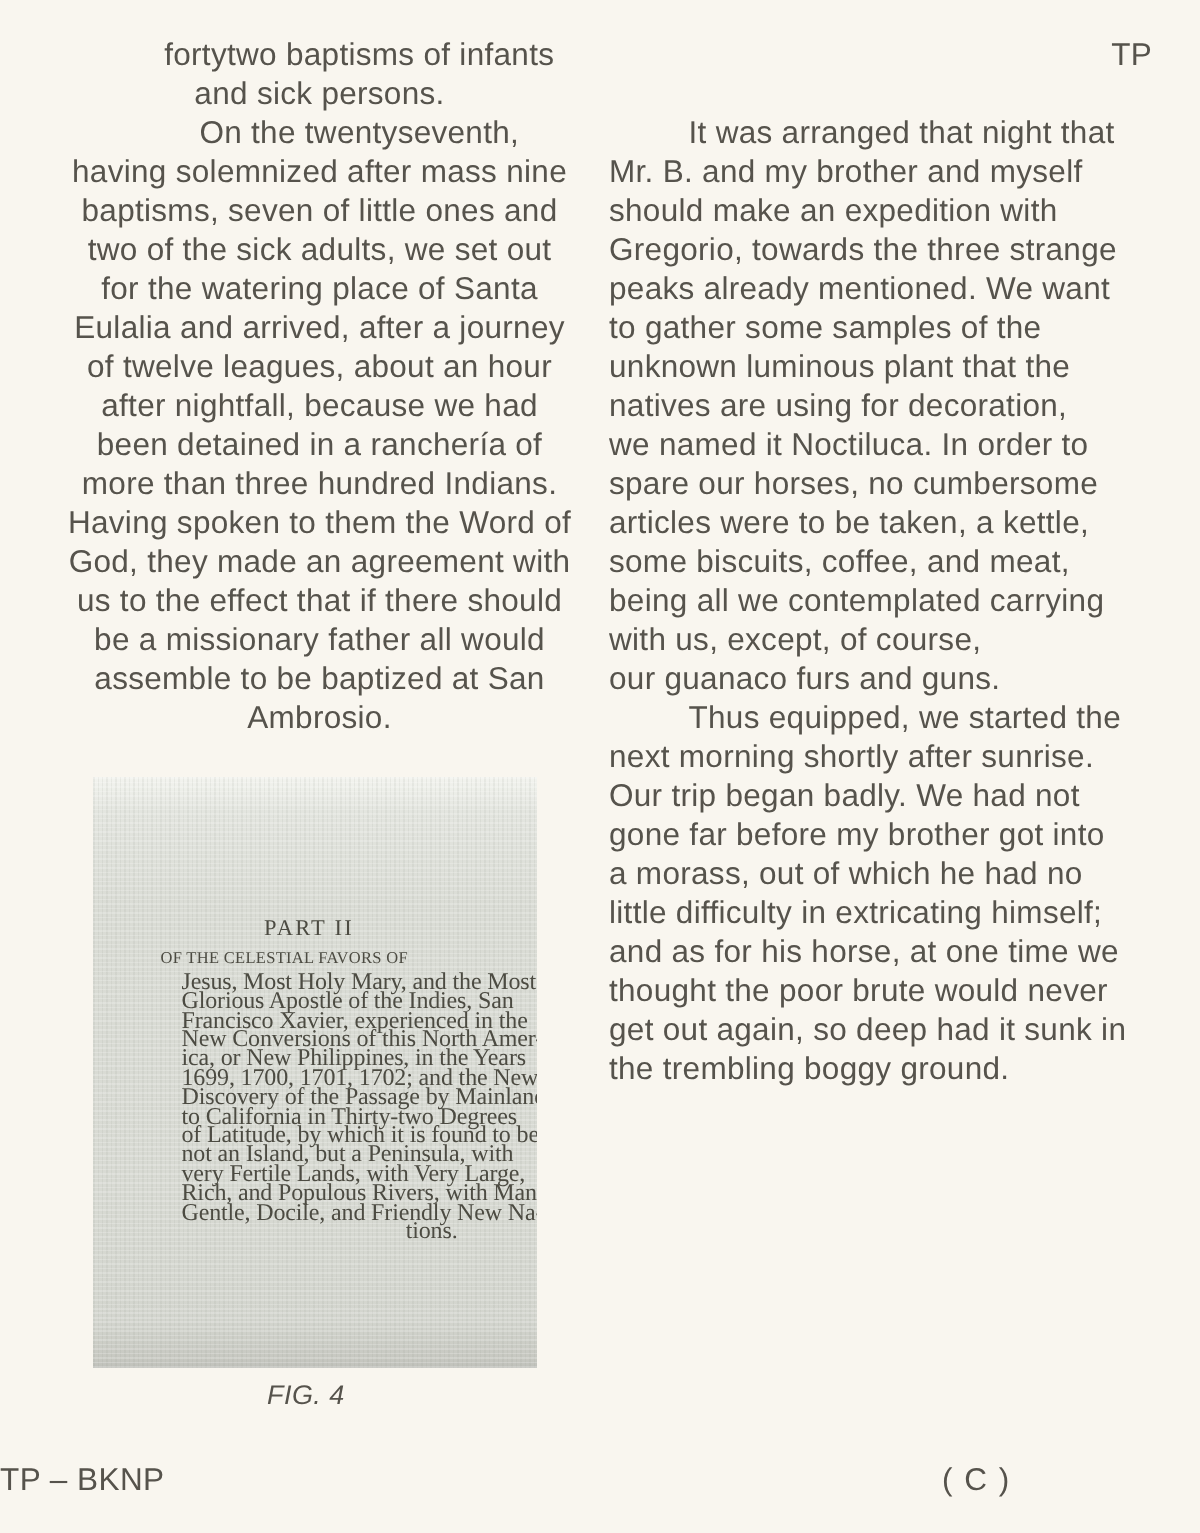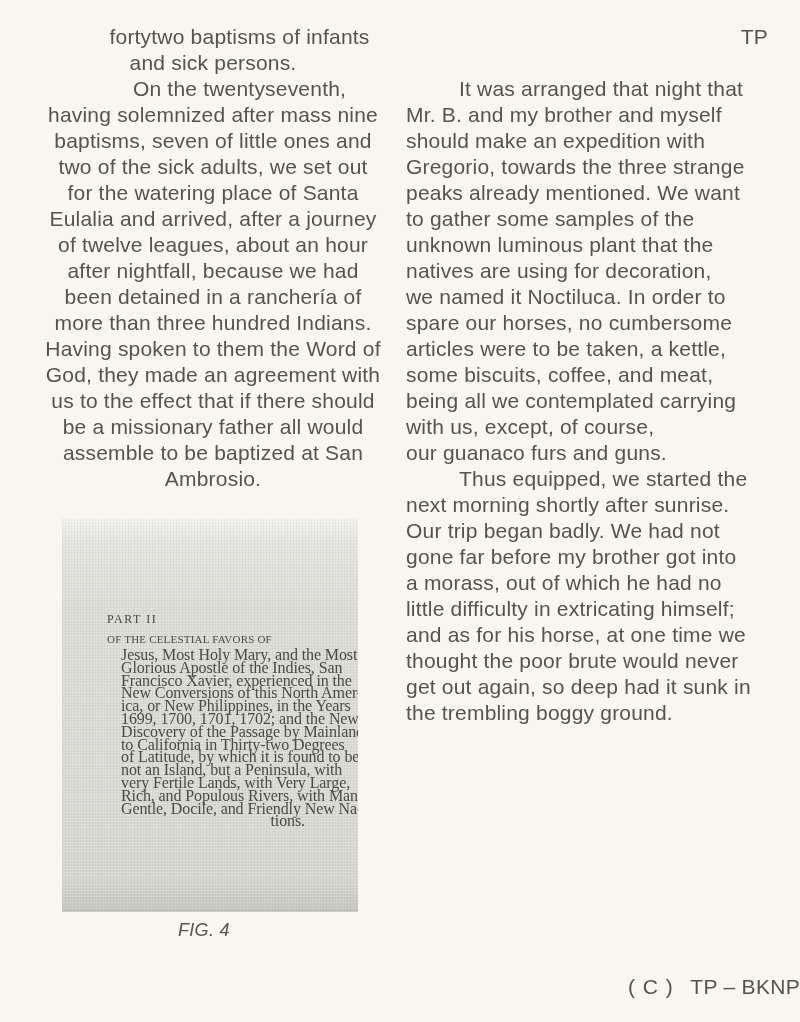--- a/index.html
+++ b/index.html
@@ -61,23 +61,24 @@
   }
   .book-text {
     position: absolute;
     left: 45px;
     top: 94px;
     width: 198px;
     color: #4c4b42;
     font-family: "Liberation Serif", serif;
   }
   .book-part {
-    font-size: 12px;
+    font-size: 15px;
     line-height: 14px;
     letter-spacing: 1.5px;
+    text-align: center;
     width: 198px;
     margin: 0 0 6px 0;
   }
   .book-heading {
     font-size: 11px;
     line-height: 14px;
     letter-spacing: 0.2px;
     margin: 0 0 3px 0;
     white-space: nowrap;
   }
@@ -96,21 +97,21 @@
     font-size: 18px;
     line-height: 26px;
     letter-spacing: 0.3px;
     font-style: italic;
   }
   .footer-center {
     position: absolute;
     left: 0;
     top: 974px;
     width: 800px;
-    text-align: right;
+    text-align: left;
     font-size: 21px;
     line-height: 26px;
     letter-spacing: 0.3px;
   }
   .footer-right {
     position: absolute;
     left: 628px;
     top: 974px;
     font-size: 21px;
     line-height: 26px;

